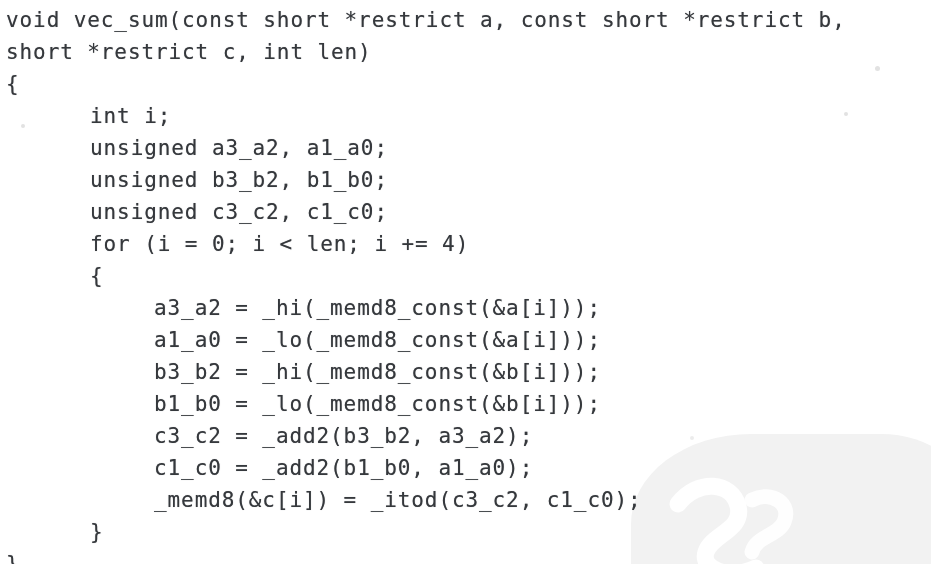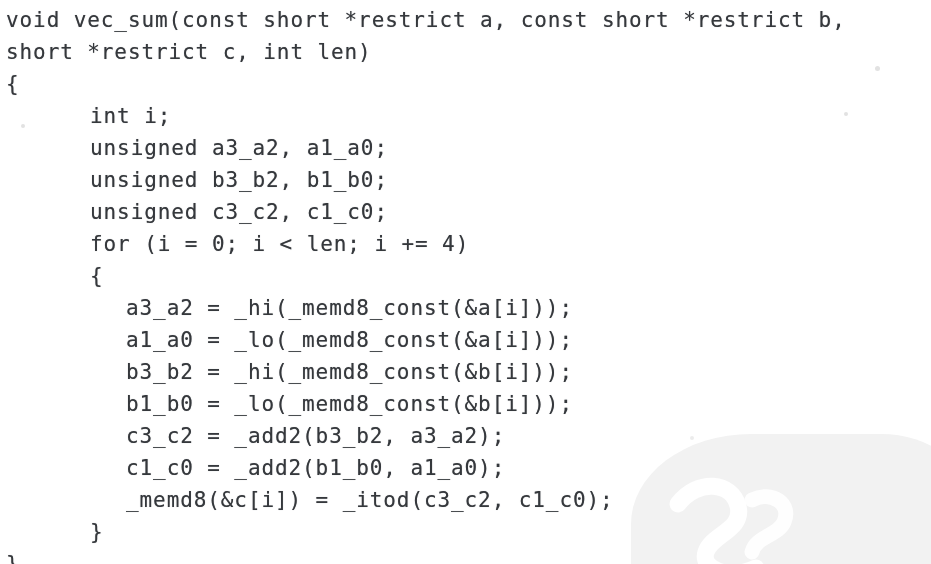--- a/index.html
+++ b/index.html
@@ -67,21 +67,21 @@
     letter-spacing: 0.9px;
     color: #35383c;
     white-space: pre;
     padding-left: 6px;
     
     text-shadow: 0 0 0.7px rgba(60,64,70,0.55);
     -webkit-font-smoothing: antialiased;
   }
 
   .indent-1 { padding-left: 90px; }
-  .indent-2 { padding-left: 126px; }
+  .indent-2 { padding-left: 126px; margin-left: 28px; }
 </style>
 </head>
 <body>
 
 <div id="page">
 
   <div class="watermark"></div>
   <div class="watermark-glyph">
     <svg width="150" height="130" viewBox="0 0 150 130" aria-hidden="true">
       <path d="M18 44 C38 18, 72 22, 78 46 C84 70, 52 74, 46 92 C40 110, 70 120, 96 108" fill="none" stroke="#ffffff" stroke-width="17" stroke-linecap="round" stroke-linejoin="round" opacity="0.95"></path>

